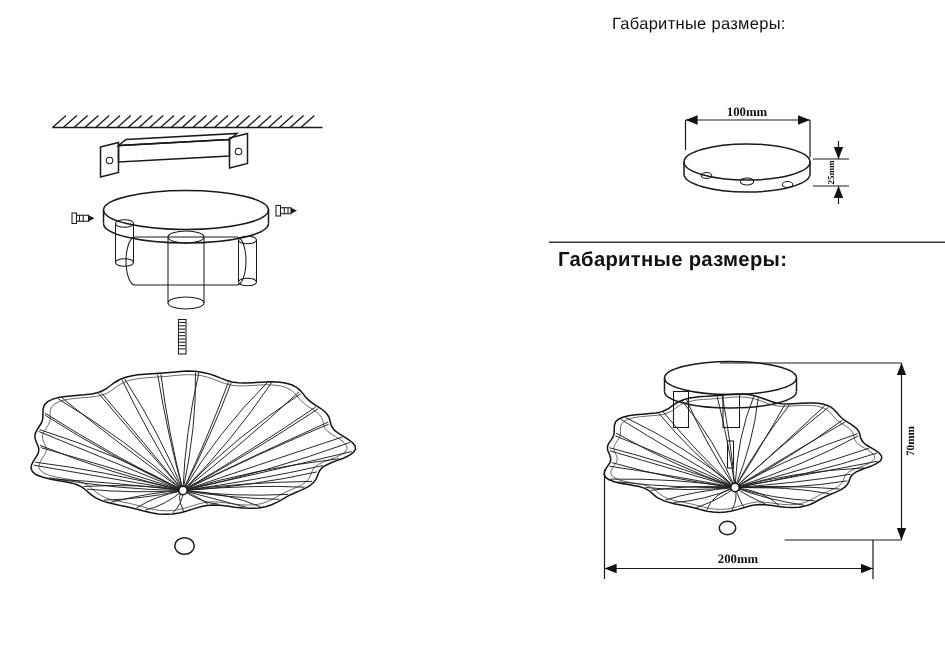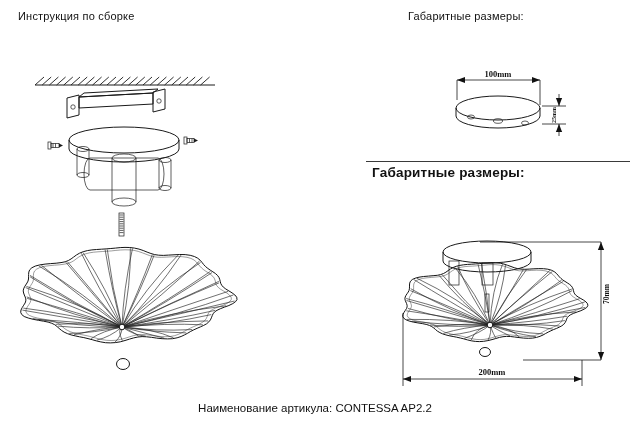--- a/index.html
+++ b/index.html
@@ -14,21 +14,20 @@
   svg text{font-family:"Liberation Serif",serif;font-weight:700;fill:#111;}
   .ln{stroke:#1a1a1a;stroke-width:1;fill:none;}
   .thin{stroke:#1a1a1a;stroke-width:0.7;fill:none;}
   .dim{stroke:#1a1a1a;stroke-width:0.8;fill:none;}
 </style>
 </head>
 <body>
 
 <div class="page">
 
-  <span class="abs title" style="left:18px;top:10px;">Инструкция по сборке</span>
 
   <span class="abs title" style="left:408px;top:10px;">Габаритные размеры:</span>
 
 
   <div class="sep"></div>
 
   <span class="abs heading" style="left:372px;top:165px;">Габаритные размеры:</span>
 
   <svg style="left:10px;top:58px;" width="250" height="334" viewBox="0 0 250 334">
 
@@ -291,14 +290,13 @@
       <line class="dim" x1="128" y1="130" x2="206" y2="130"></line>
     </g>
     <g>
       <line class="dim" x1="8" y1="83" x2="8" y2="156"></line>
       <line class="dim" x1="187" y1="130" x2="187" y2="156"></line>
       <line class="dim" x1="8" y1="149" x2="187" y2="149" marker-start="url(#arrC)" marker-end="url(#arrC)"></line>
       <text x="97" y="145" text-anchor="middle" font-size="8.5">200mm</text>
     </g>
   </svg>
 
-  <div class="footer">Наименование артикула: CONTESSA AP2.2</div>
 </div>
 
 </body></html>

